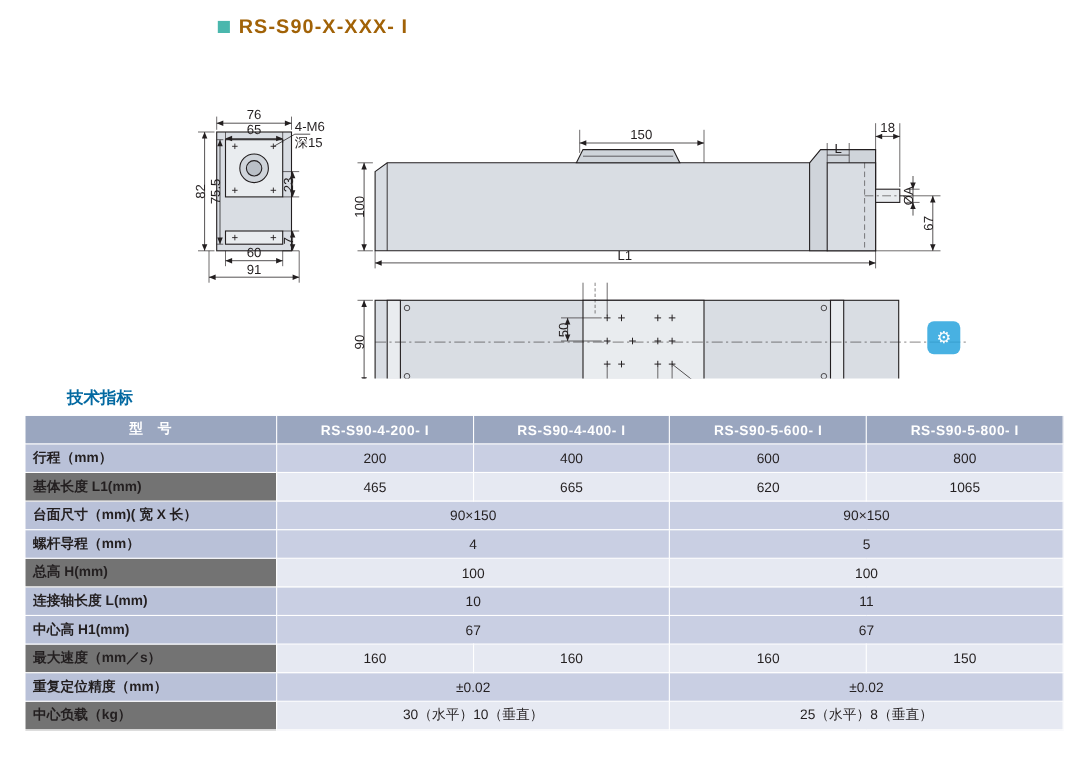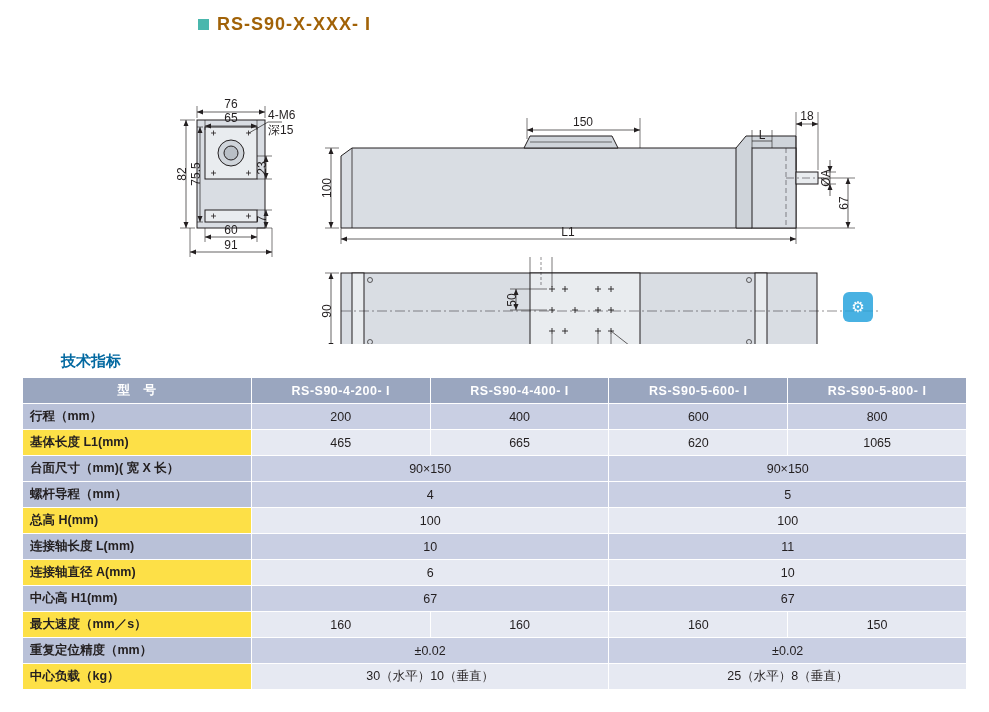--- a/index.html
+++ b/index.html
@@ -106,21 +106,21 @@
     text-align: left;
     padding-left: 7px;
     font-weight: bold;
     font-size: 12.5px;
     margin-top: 18px;
   }
   
   tr.odd td { background: #c9cfe3; }
   tr.even td { background: #e6e9f2; }
   tr.odd td:first-child { background: #b9c1d8; }
-  tr.even td:first-child { background: #fde047; }
+  tr.even td:first-child { background: #737373; }
 
   .col-label { width: 228px; }
   .col-v { width: 179px; }
 </style>
 </head>
 <body>
 
 <div class="title-row">
   <span class="title-square"></span>
   <span class="title-text">RS-S90-X-XXX- I</span>
@@ -406,25 +406,20 @@
       <tr class="even">
         <td class="col-label">总高 H(mm)</td>
         <td colspan="2" class="col-v">100</td>
         <td colspan="2" class="col-v">100</td>
       </tr>
       <tr class="odd">
         <td class="col-label">连接轴长度 L(mm)</td>
         <td colspan="2" class="col-v">10</td>
         <td colspan="2" class="col-v">11</td>
       </tr>
-      <tr class="even">
-        <td class="col-label">连接轴直径 A(mm)</td>
-        <td colspan="2" class="col-v">6</td>
-        <td colspan="2" class="col-v">10</td>
-      </tr>
       <tr class="odd">
         <td class="col-label">中心高 H1(mm)</td>
         <td colspan="2" class="col-v">67</td>
         <td colspan="2" class="col-v">67</td>
       </tr>
       <tr class="even">
         <td class="col-label">最大速度（mm／s）</td>
         <td class="col-v">160</td>
         <td class="col-v">160</td>
         <td class="col-v">160</td>

